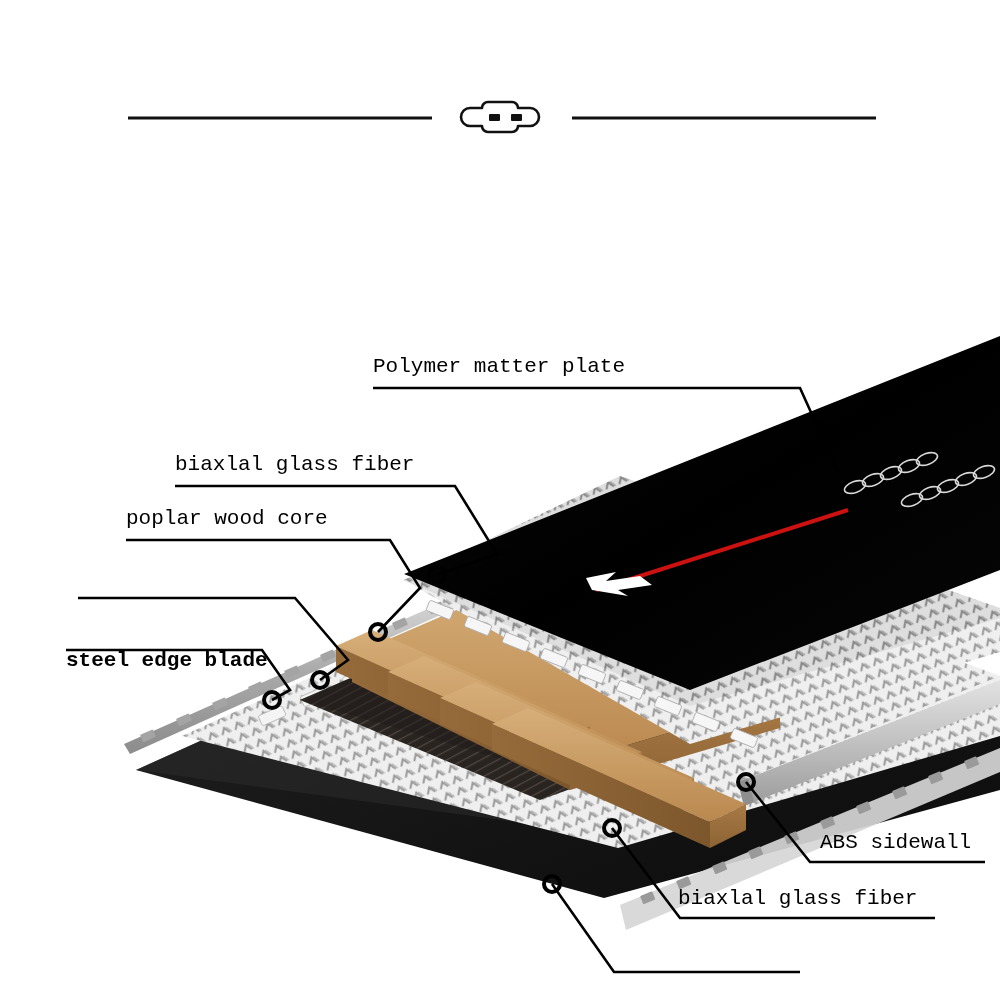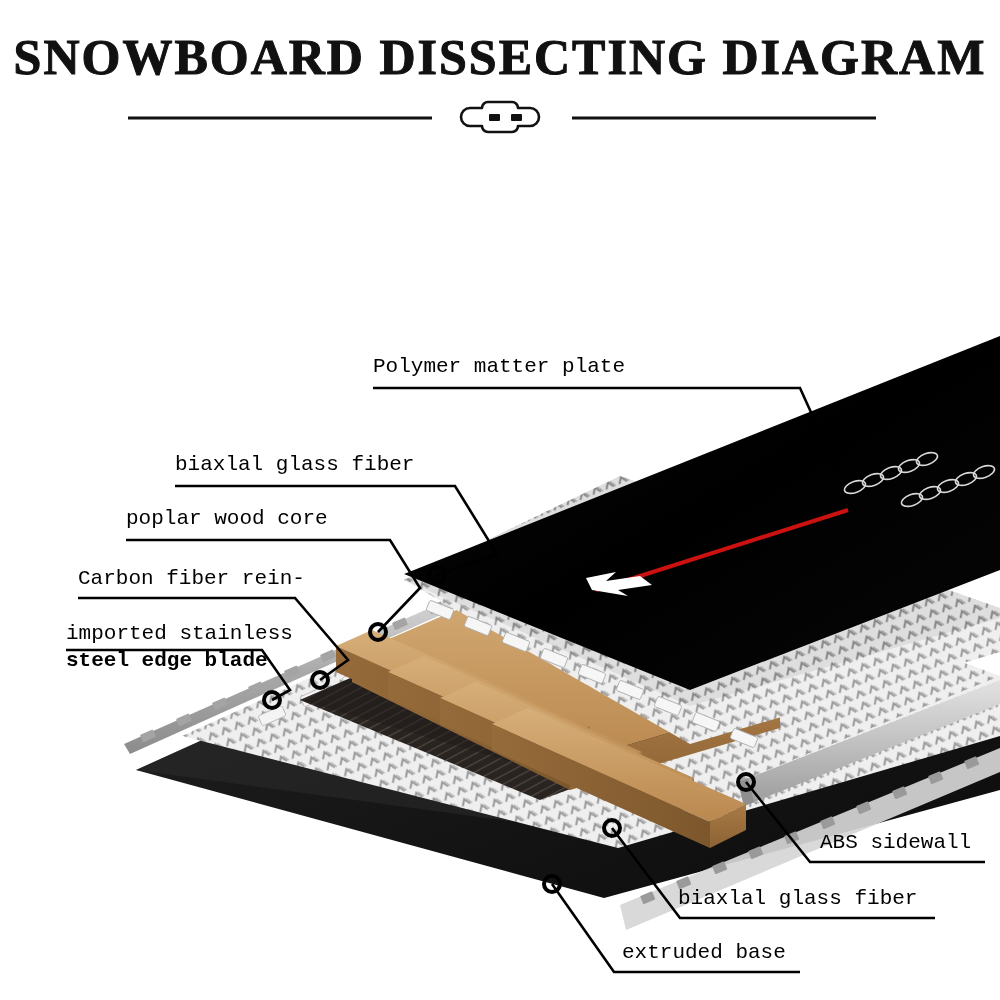--- a/index.html
+++ b/index.html
@@ -67,21 +67,20 @@
     letter-spacing: 0px;
   }
   .callout.two-line { line-height: 27px; }
 </style>
 </head>
 <body>
 
 <div id="page">
 
   <div id="header">
-    <div id="title">SNOWBOARD DISSECTING DIAGRAM</div>
 
     <svg id="divider" width="1000" height="40" viewBox="0 0 1000 40">
 
       <line x1="128" y1="22" x2="432" y2="22" stroke="#111111" stroke-width="3"></line>
 
       <line x1="572" y1="22" x2="876" y2="22" stroke="#111111" stroke-width="3"></line>
 
       <g>
         <path d="M470,13 h12 a6,6 0 0 1 6,-6 h24 a6,6 0 0 1 6,6 h12
                  a9,9 0 0 1 0,18 h-12 a6,6 0 0 1 -6,6 h-24 a6,6 0 0 1 -6,-6
@@ -314,24 +313,21 @@
       </g>
     </svg>
   </div>
 
   <div class="callout" style="left:373px; top:354px;">Polymer matter plate</div>
 
   <div class="callout" style="left:175px; top:452px;">biaxlal glass fiber</div>
 
   <div class="callout" style="left:126px; top:506px;font-family:Liberation Mono, monospace;">poplar wood core</div>
 
-  <div class="callout two-line" style="left:78px; top:565px;">Carbon fiber rein-</div>
-
-  <div class="callout two-line" style="left:66px; top:620px;">imported stainless</div>
+
   <div class="callout two-line" style="left:66px; top:647px;font-weight:bold;">steel edge blade</div>
 
   <div class="callout" style="left:820px; top:830px;">ABS sidewall</div>
 
   <div class="callout" style="left:678px; top:886px;">biaxlal glass fiber</div>
 
-  <div class="callout" style="left:622px; top:940px;">extruded base</div>
 
 </div>
 
 </body></html>

